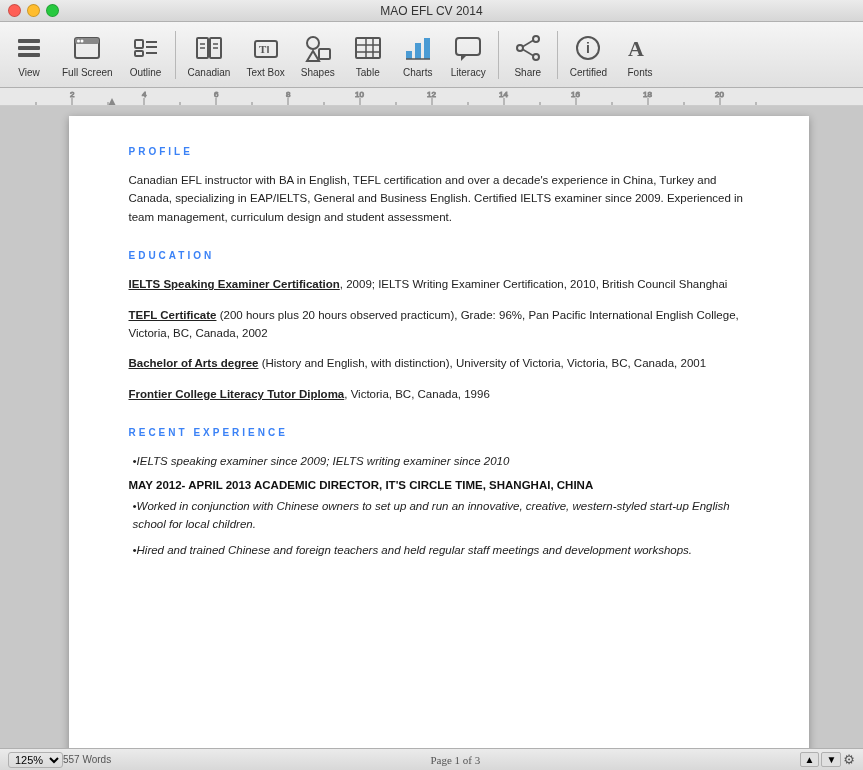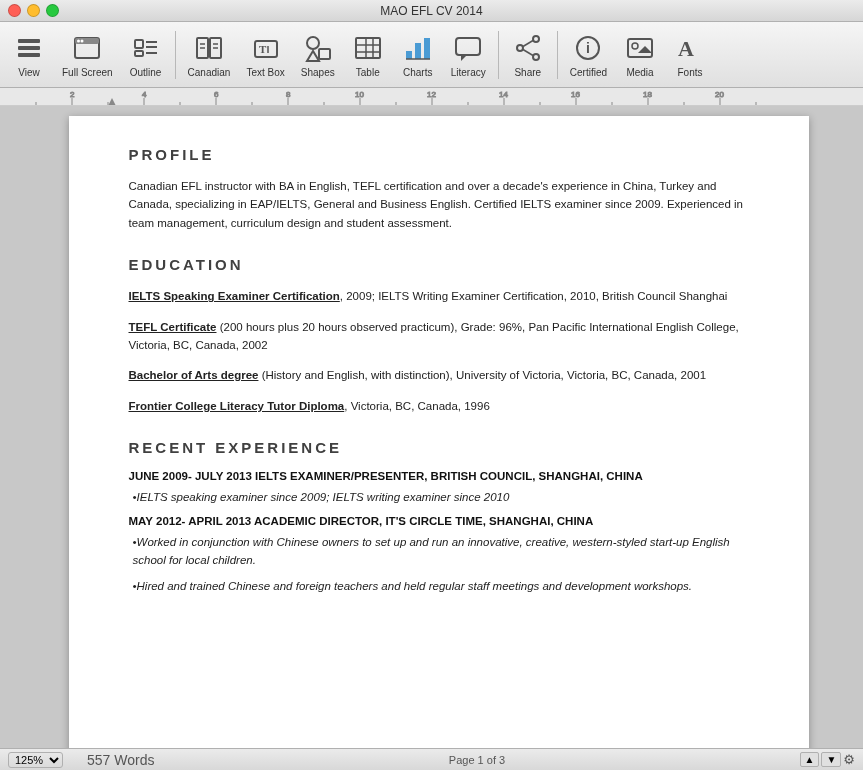--- a/index.html
+++ b/index.html
@@ -114,24 +114,24 @@
     .page {
       width: 740px;
       min-height: 680px;
       background: white;
       box-shadow: 0 2px 8px rgba(0,0,0,0.3);
       padding: 30px 60px 40px 60px;
     }
 
     
     .section-title {
-      font-size: 15px;
+      font-size: 10px;
       font-weight: bold;
       letter-spacing: 3px;
-      color: #404040;
+      color: #3b82f6;
       margin-bottom: 14px;
     }
 
     .profile-text {
       font-size: 11.5px;
       line-height: 1.6;
       color: #222;
       margin-bottom: 24px;
     }
 
@@ -146,39 +146,39 @@
 
     
     .status-bar {
       height: 22px;
       background: linear-gradient(to bottom, #ebebeb, #d8d8d8);
       border-top: 1px solid #b0b0b0;
       display: flex;
       align-items: center;
       padding: 0 8px;
       flex-shrink: 0;
-      gap: 18px;
+      gap: 0;
     }
     .status-zoom {
       display: flex;
       align-items: center;
       gap: 3px;
       font-size: 11px;
       color: #333;
     }
     .status-select {
       font-size: 11px;
       background: transparent;
       border: 1px solid #b0b0b0;
       border-radius: 3px;
       padding: 0 2px;
       height: 16px;
     }
-    .status-words { font-size: 14px; color: #555; margin-left: 6px; }
-    .status-page { font-size: 11px; color: #555; margin: 0 auto; }
+    .status-words { font-size: 10px; color: #555; }
+    .status-page { font-size: 11px; color: #555; margin: 0 auto; font-family: Liberation Serif, serif; }
     .status-nav {
       display: flex;
       align-items: center;
       gap: 2px;
     }
     .nav-btn {
       font-size: 10px;
       padding: 1px 4px;
       background: #e0e0e0;
       border: 1px solid #b0b0b0;
@@ -337,30 +337,20 @@
   <div class="toolbar-item">
     <div class="toolbar-icon">
       <svg class="toolbar-svg" viewBox="0 0 30 30">
         <circle cx="15" cy="15" r="11" fill="none" stroke="#555" stroke-width="2"></circle>
         <text x="13" y="20" font-size="14" font-weight="bold" fill="#555">i</text>
       </svg>
     </div>
     <span class="toolbar-label">Certified</span>
   </div>
 
-  <div class="toolbar-item">
-    <div class="toolbar-icon">
-      <svg class="toolbar-svg" viewBox="0 0 30 30">
-        <rect x="3" y="6" width="24" height="18" rx="2" fill="none" stroke="#555" stroke-width="2"></rect>
-        <circle cx="10" cy="13" r="3" fill="none" stroke="#555" stroke-width="1.5"></circle>
-        <polygon points="13,20 20,13 27,20" fill="#555"></polygon>
-      </svg>
-    </div>
-    <span class="toolbar-label">Media</span>
-  </div>
 
 
   <div class="toolbar-item">
     <div class="toolbar-icon">
       <svg class="toolbar-svg" viewBox="0 0 30 30">
         <text x="3" y="23" font-size="22" font-family="Georgia,serif" font-weight="bold" fill="#555">A</text>
       </svg>
     </div>
     <span class="toolbar-label">Fonts</span>
   </div>
@@ -438,21 +428,20 @@
 
         <div class="edu-entry">
           <span class="bold">Frontier College Literacy Tutor Diploma</span><span>, Victoria, BC, Canada, 1996</span>
         </div>
       </div>
 
       <div class="exp-section">
         <p class="section-title">RECENT EXPERIENCE</p>
 
         <div>
-          <p class="exp-job-title">JUNE 2009- JULY 2013    IELTS EXAMINER/PRESENTER, BRITISH COUNCIL, SHANGHAI, CHINA</p>
           <p class="exp-bullet">•IELTS speaking examiner since 2009; IELTS writing examiner since 2010</p>
         </div>
 
         <div style="margin-top:0;">
           <p class="exp-job-title">MAY 2012- APRIL 2013     ACADEMIC DIRECTOR, IT'S CIRCLE TIME, SHANGHAI, CHINA</p>
           <p class="exp-bullet">•Worked in conjunction with Chinese owners to set up and run an innovative, creative, western-styled start-up English school for local children.</p>
           <p class="exp-bullet">•Hired and trained Chinese and foreign teachers and held regular staff meetings and development workshops.</p>
         </div>
       </div>
 

